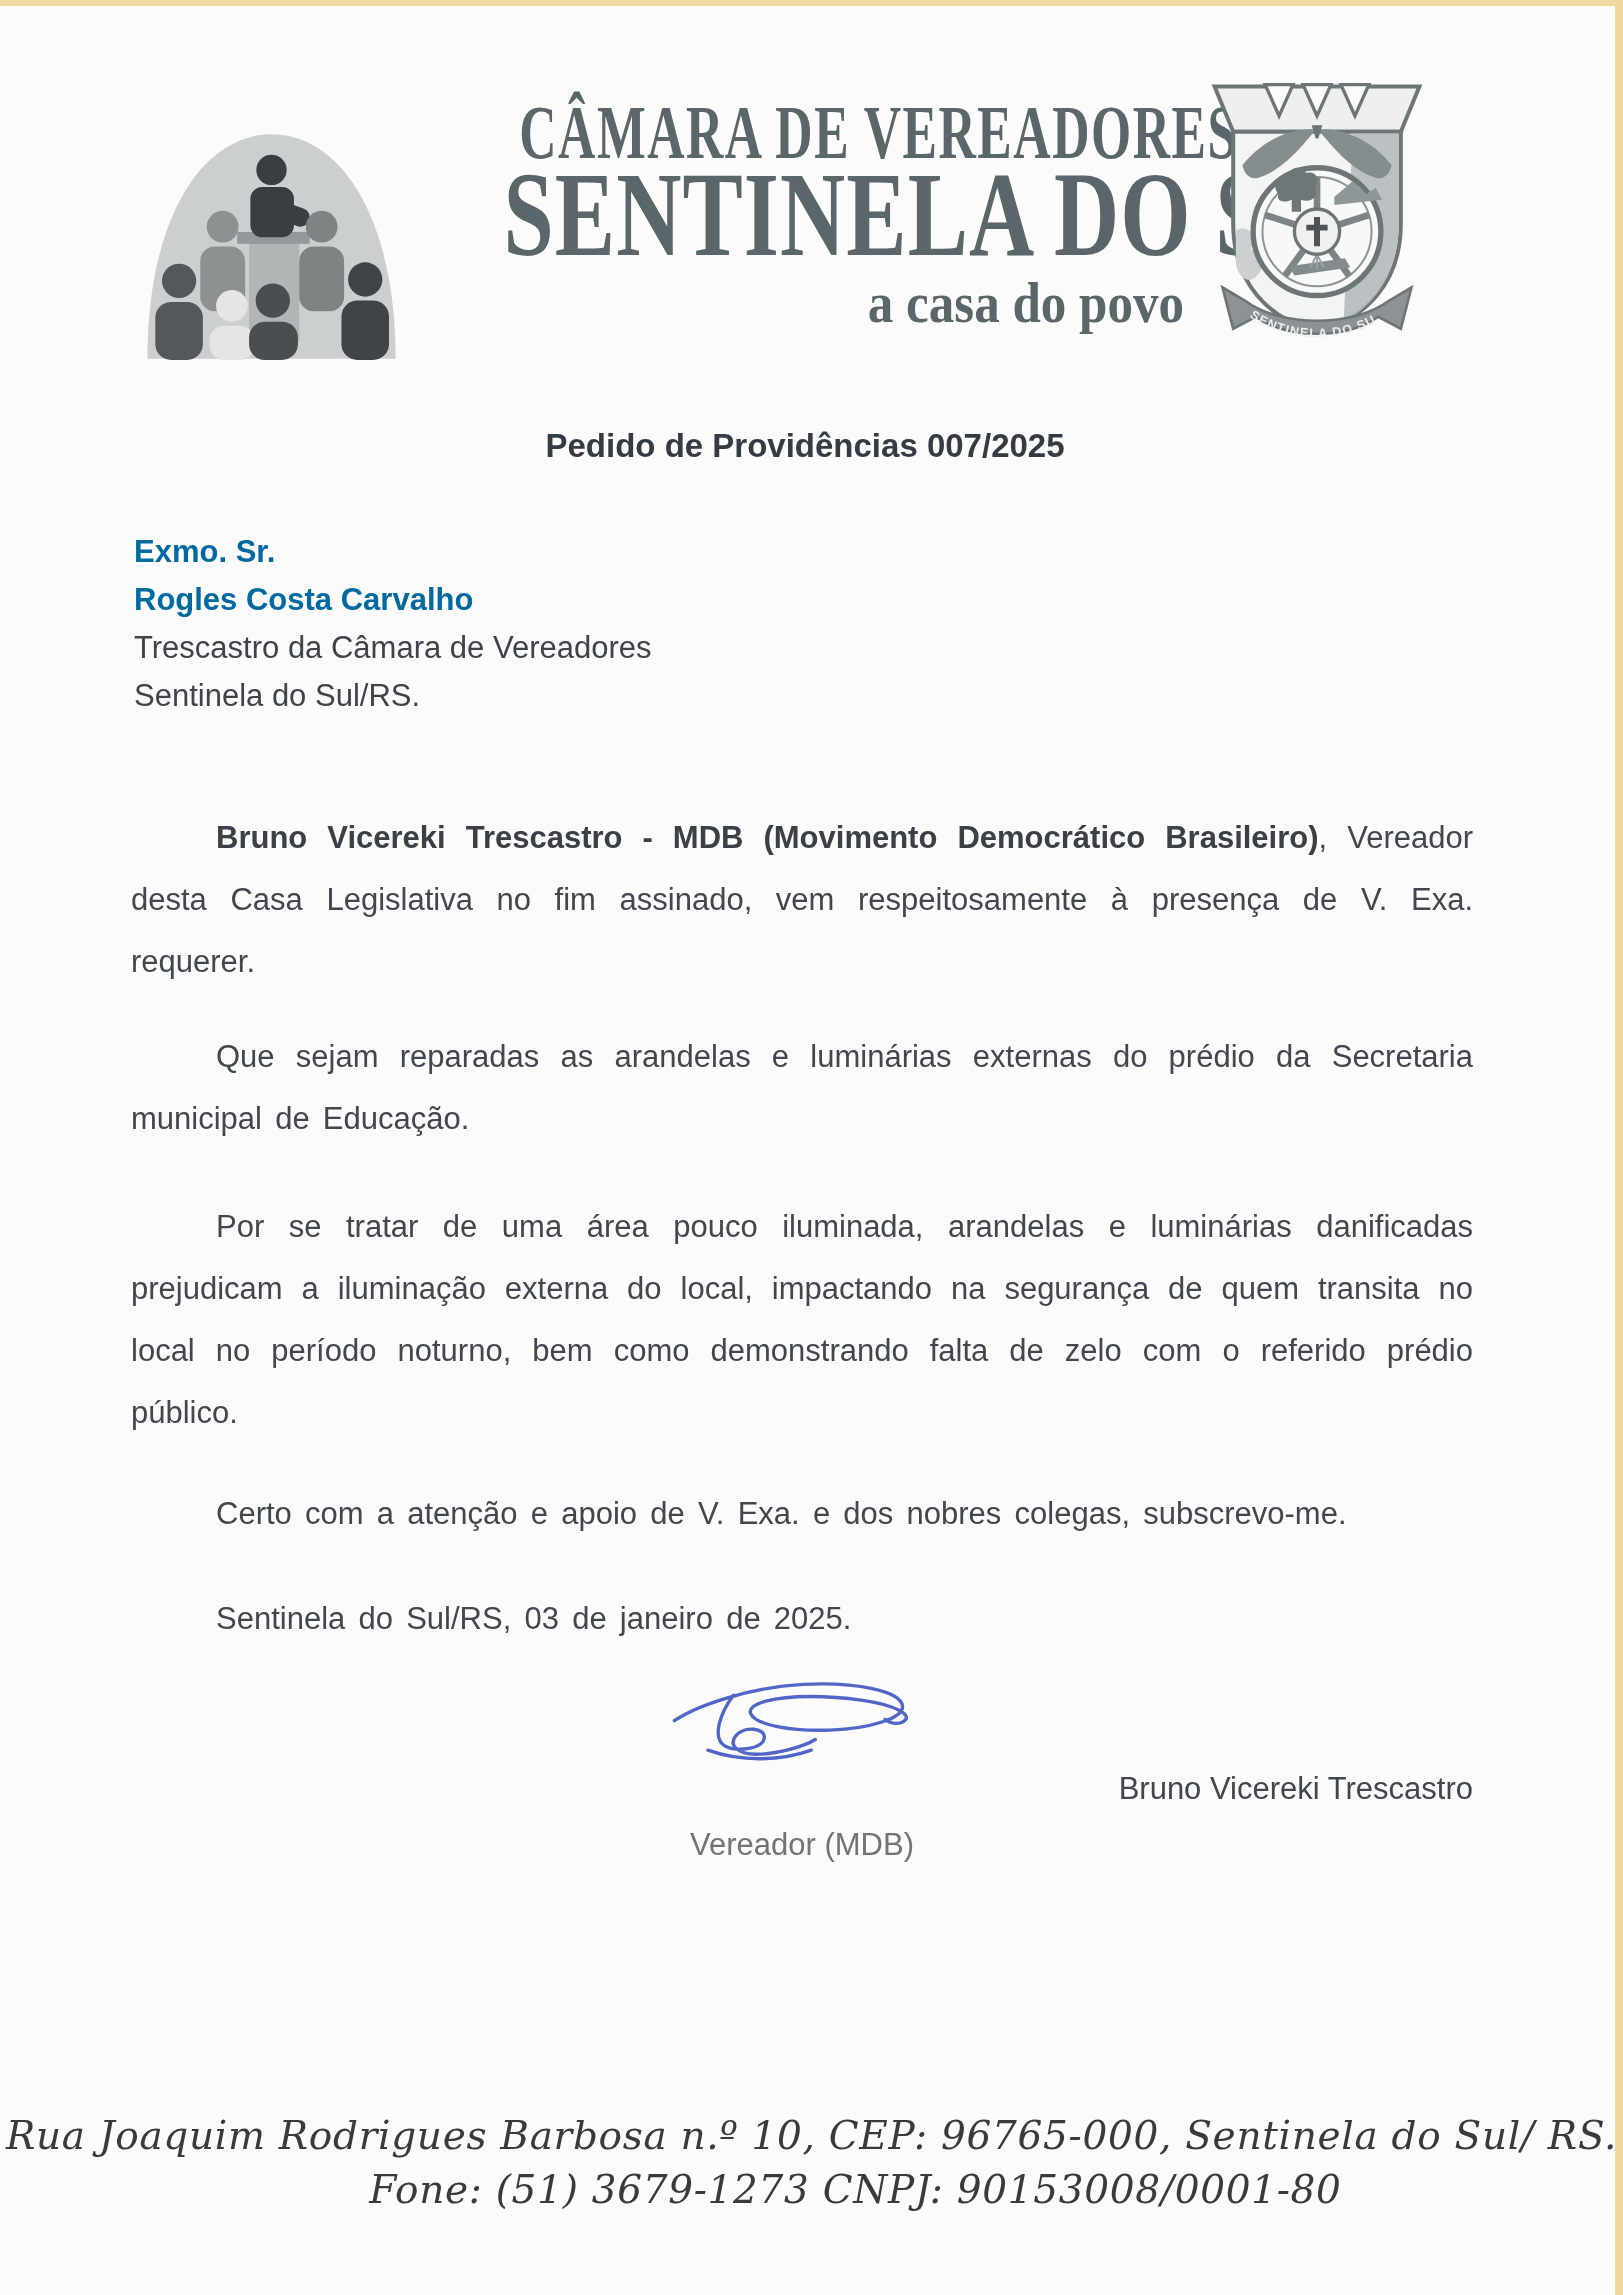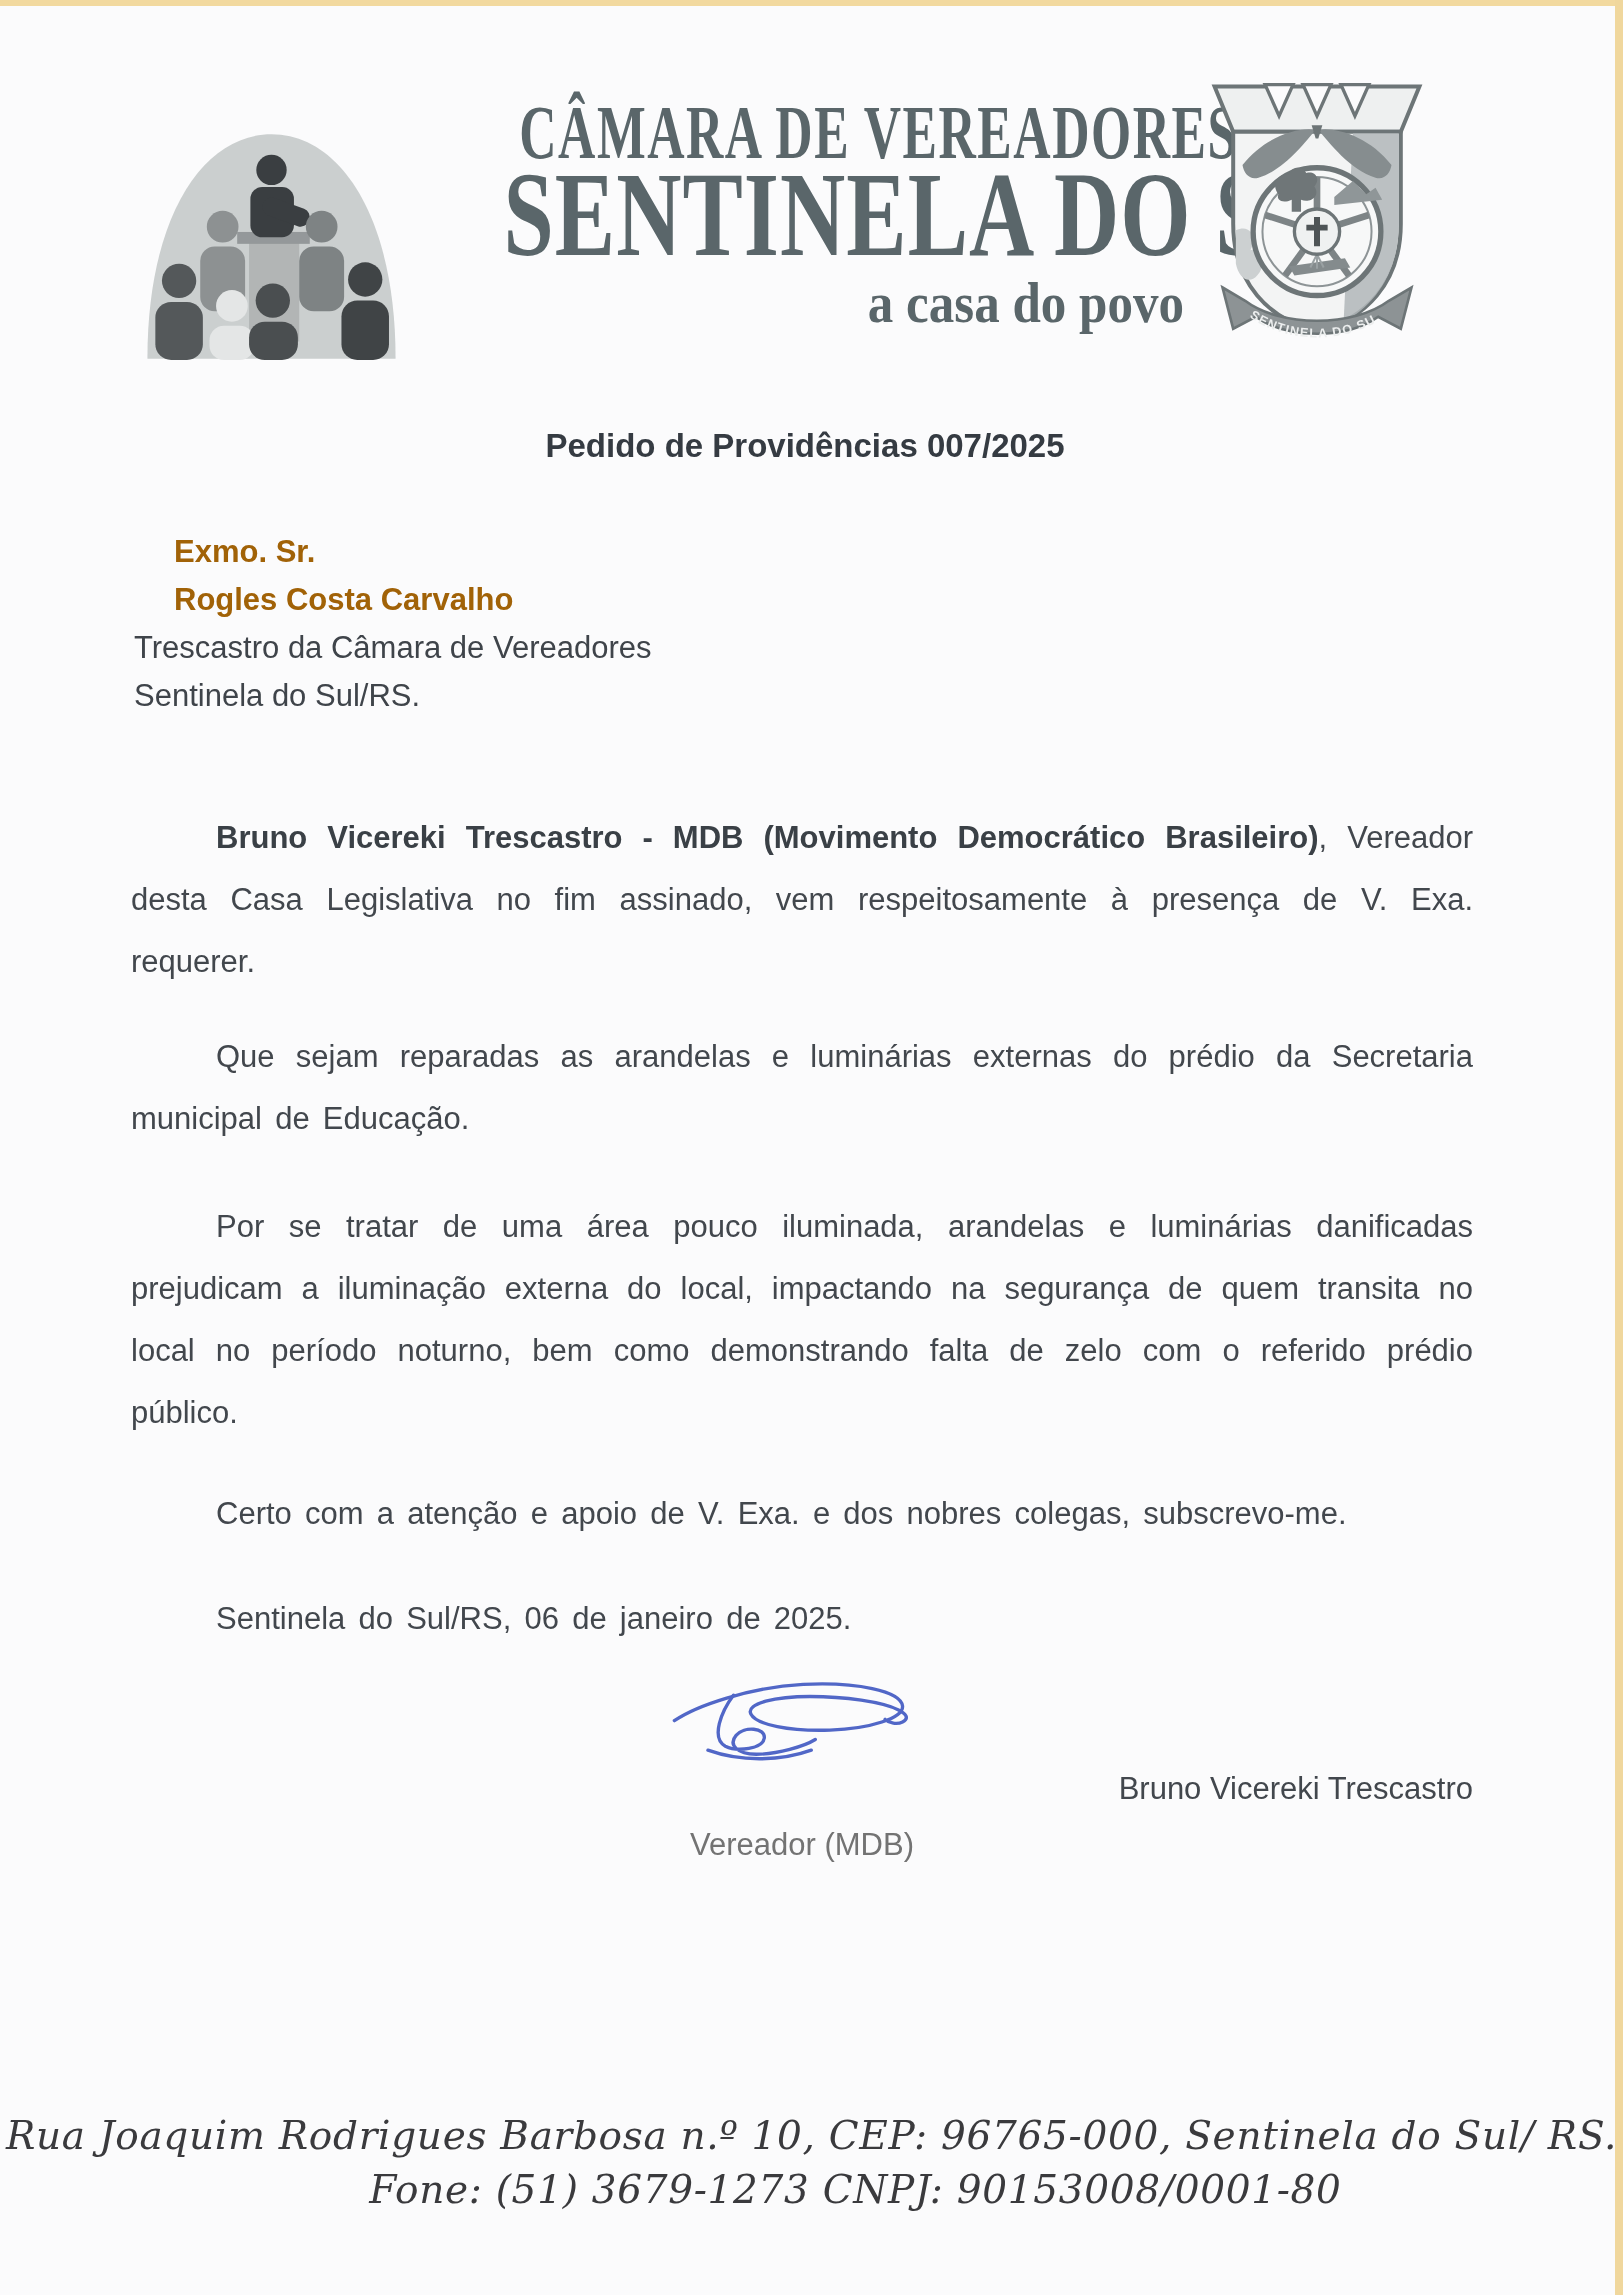--- a/index.html
+++ b/index.html
@@ -29,21 +29,21 @@
   .org-line2 { top:158px; font-size:113px; letter-spacing:1.3px; transform:scaleX(0.80) scaleY(1.06); }
   .org-tagline { position:absolute; top:274px; left:0; width:100%; text-align:right; padding-right:29.5px; box-sizing:border-box;
                font-family:"Liberation Serif", serif; font-weight:bold; font-size:58px; line-height:1;
                color:#5a666a; transform:scaleX(0.88); transform-origin:100% 50%; }
 
   
   .doc-title { position:absolute; top:405px; left:131px; width:1348px;
                text-align:center; font-weight:bold; font-size:33px; color:#353b42; }
 
   .addressee { position:absolute; top:528px; left:134px; font-size:31px; line-height:48px; color:#3f444a; }
-  .addr-bold { font-weight:bold; color:#a16207;margin-left:40px; }
+  .addr-bold { font-weight:bold; color:#0369a1; }
 
   .par { position:absolute; left:131px; width:1342px;
          font-size:31px; line-height:62px; color:#42474d;
          text-align:justify; text-justify:inter-word; word-spacing:4.6px; }
   .par .indent { display:inline-block; width:85px; }
   .p1 { top:776px; }
   .p2 { top:995px; }
   .p3 { top:1165px; }
   .closing  { top:1452px; text-align:left; }
   .dateline { top:1557px; text-align:left; }
@@ -160,21 +160,21 @@
   </div>
 
   <p class="par p1"><span class="indent"></span><span class="b">Bruno Vicereki Trescastro - MDB (Movimento Democrático Brasileiro)</span><span>, Vereador desta Casa Legislativa no fim assinado, vem respeitosamente à presença de V. Exa. requerer.</span></p>
 
   <p class="par p2"><span class="indent"></span><span>Que sejam reparadas as arandelas e luminárias externas do prédio da Secretaria municipal de Educação.</span></p>
 
   <p class="par p3"><span class="indent"></span><span>Por se tratar de uma área pouco iluminada, arandelas e luminárias danificadas prejudicam a iluminação externa do local, impactando na segurança de quem transita no local no período noturno, bem como demonstrando falta de zelo com o referido prédio público.</span></p>
 
   <p class="par closing"><span class="indent"></span><span>Certo com a atenção e apoio de V. Exa. e dos nobres colegas, subscrevo-me.</span></p>
 
-  <p class="par dateline"><span class="indent"></span><span>Sentinela do Sul/RS, 06 de janeiro de 2025.</span></p>
+  <p class="par dateline"><span class="indent"></span><span>Sentinela do Sul/RS, 03 de janeiro de 2025.</span></p>
 
   <svg class="signature-svg" viewBox="0 0 380 130">
     <g fill="none" stroke="#3f57c2" stroke-width="5" stroke-linecap="round" opacity="0.9">
       <path d="M8,66 C40,44 120,16 200,12 C280,8 345,22 348,44 C350,62 300,78 240,80 C180,82 130,72 122,56 C114,40 160,30 210,30 C262,30 318,38 342,50 C354,56 358,63 348,68 C340,72 328,70 322,64"></path>
       <path d="M96,28 C78,52 62,92 84,104 C102,113 140,108 142,92 C144,76 112,74 100,88 C88,102 102,116 130,116 C162,116 202,104 218,94"></path>
       <path d="M58,110 C108,128 168,126 212,110"></path>
     </g>
   </svg>
   <div class="sig-name">Bruno Vicereki Trescastro</div>
   <div class="sig-role">Vereador (MDB)</div>

